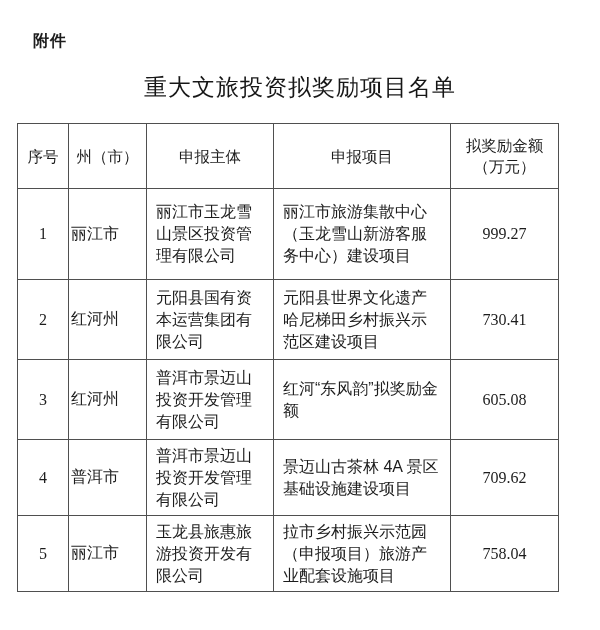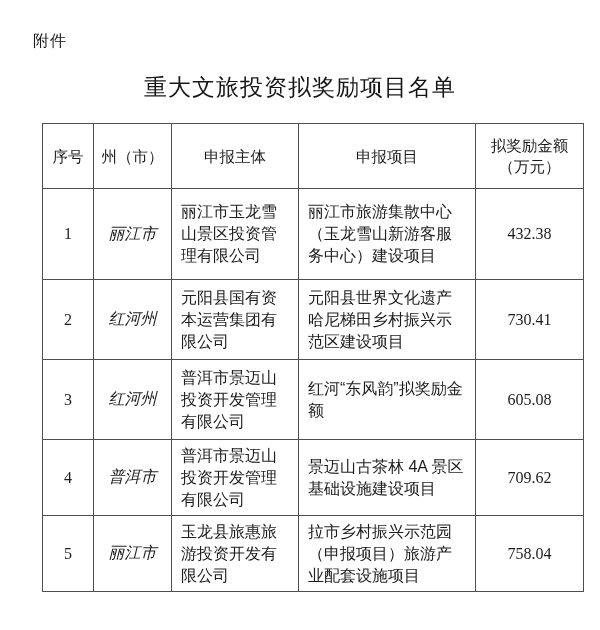--- a/index.html
+++ b/index.html
@@ -14,38 +14,38 @@
     background: #ffffff;
     font-family: "Liberation Sans", sans-serif;
     color: #1c1c1c;
     overflow: hidden;
   }
   .attachment-label {
     position: absolute;
     left: 33px;
     top: 31px;
     font-size: 16px;
-    font-weight: 400;
+    font-weight: 700;
     letter-spacing: 1px;
     color: #1c1c1c;
   }
   .doc-title {
     position: absolute;
     left: 0;
     top: 72px;
     width: 600px;
     text-align: center;
     font-size: 23px;
     font-weight: normal;
     letter-spacing: 1px;
     color: #161616;
   }
   table.projects {
     position: absolute;
-    left: 42px;
+    left: 17px;
     top: 123px;
     width: 541px;
     border-collapse: collapse;
     table-layout: fixed;
   }
   table.projects th,
   table.projects td {
     border: 1px solid #4f4f4f;
     vertical-align: middle;
     font-size: 16px;
@@ -62,23 +62,21 @@
   th.h-amount {
     white-space: pre-line;
   }
   tr.header-row   { height: 65px; }
   tr.row-1 { height: 91px; }
   tr.row-2 { height: 80px; }
   tr.row-3 { height: 80px; }
   tr.row-4 { height: 76px; }
   tr.row-5 { height: 76px; }
   td.c-center {
-    text-align: center;
     padding: 2px 2px;
-    font-style: italic;
   }
   td.c-left {
     text-align: left;
     padding: 4px 9px;
     line-height: 22px;
     border-radius: 10px;
   }
   td.c-num {
     font-family: "Liberation Serif", serif;
     font-size: 17px;
@@ -110,21 +108,21 @@
         <th>申报项目</th>
         <th class="h-amount">拟奖励金额
 （万元）</th>
       </tr>
 
       <tr class="row-1">
         <td class="c-num">1</td>
         <td class="c-center">丽江市</td>
         <td class="c-left">丽江市玉龙雪山景区投资管理有限公司</td>
         <td class="c-left">丽江市旅游集散中心（玉龙雪山新游客服务中心）建设项目</td>
-        <td class="c-num">432.38</td>
+        <td class="c-num">999.27</td>
       </tr>
 
       <tr class="row-2">
         <td class="c-num">2</td>
         <td class="c-center">红河州</td>
         <td class="c-left">元阳县国有资本运营集团有限公司</td>
         <td class="c-left">元阳县世界文化遗产哈尼梯田乡村振兴示范区建设项目</td>
         <td class="c-num">730.41</td>
       </tr>
 

